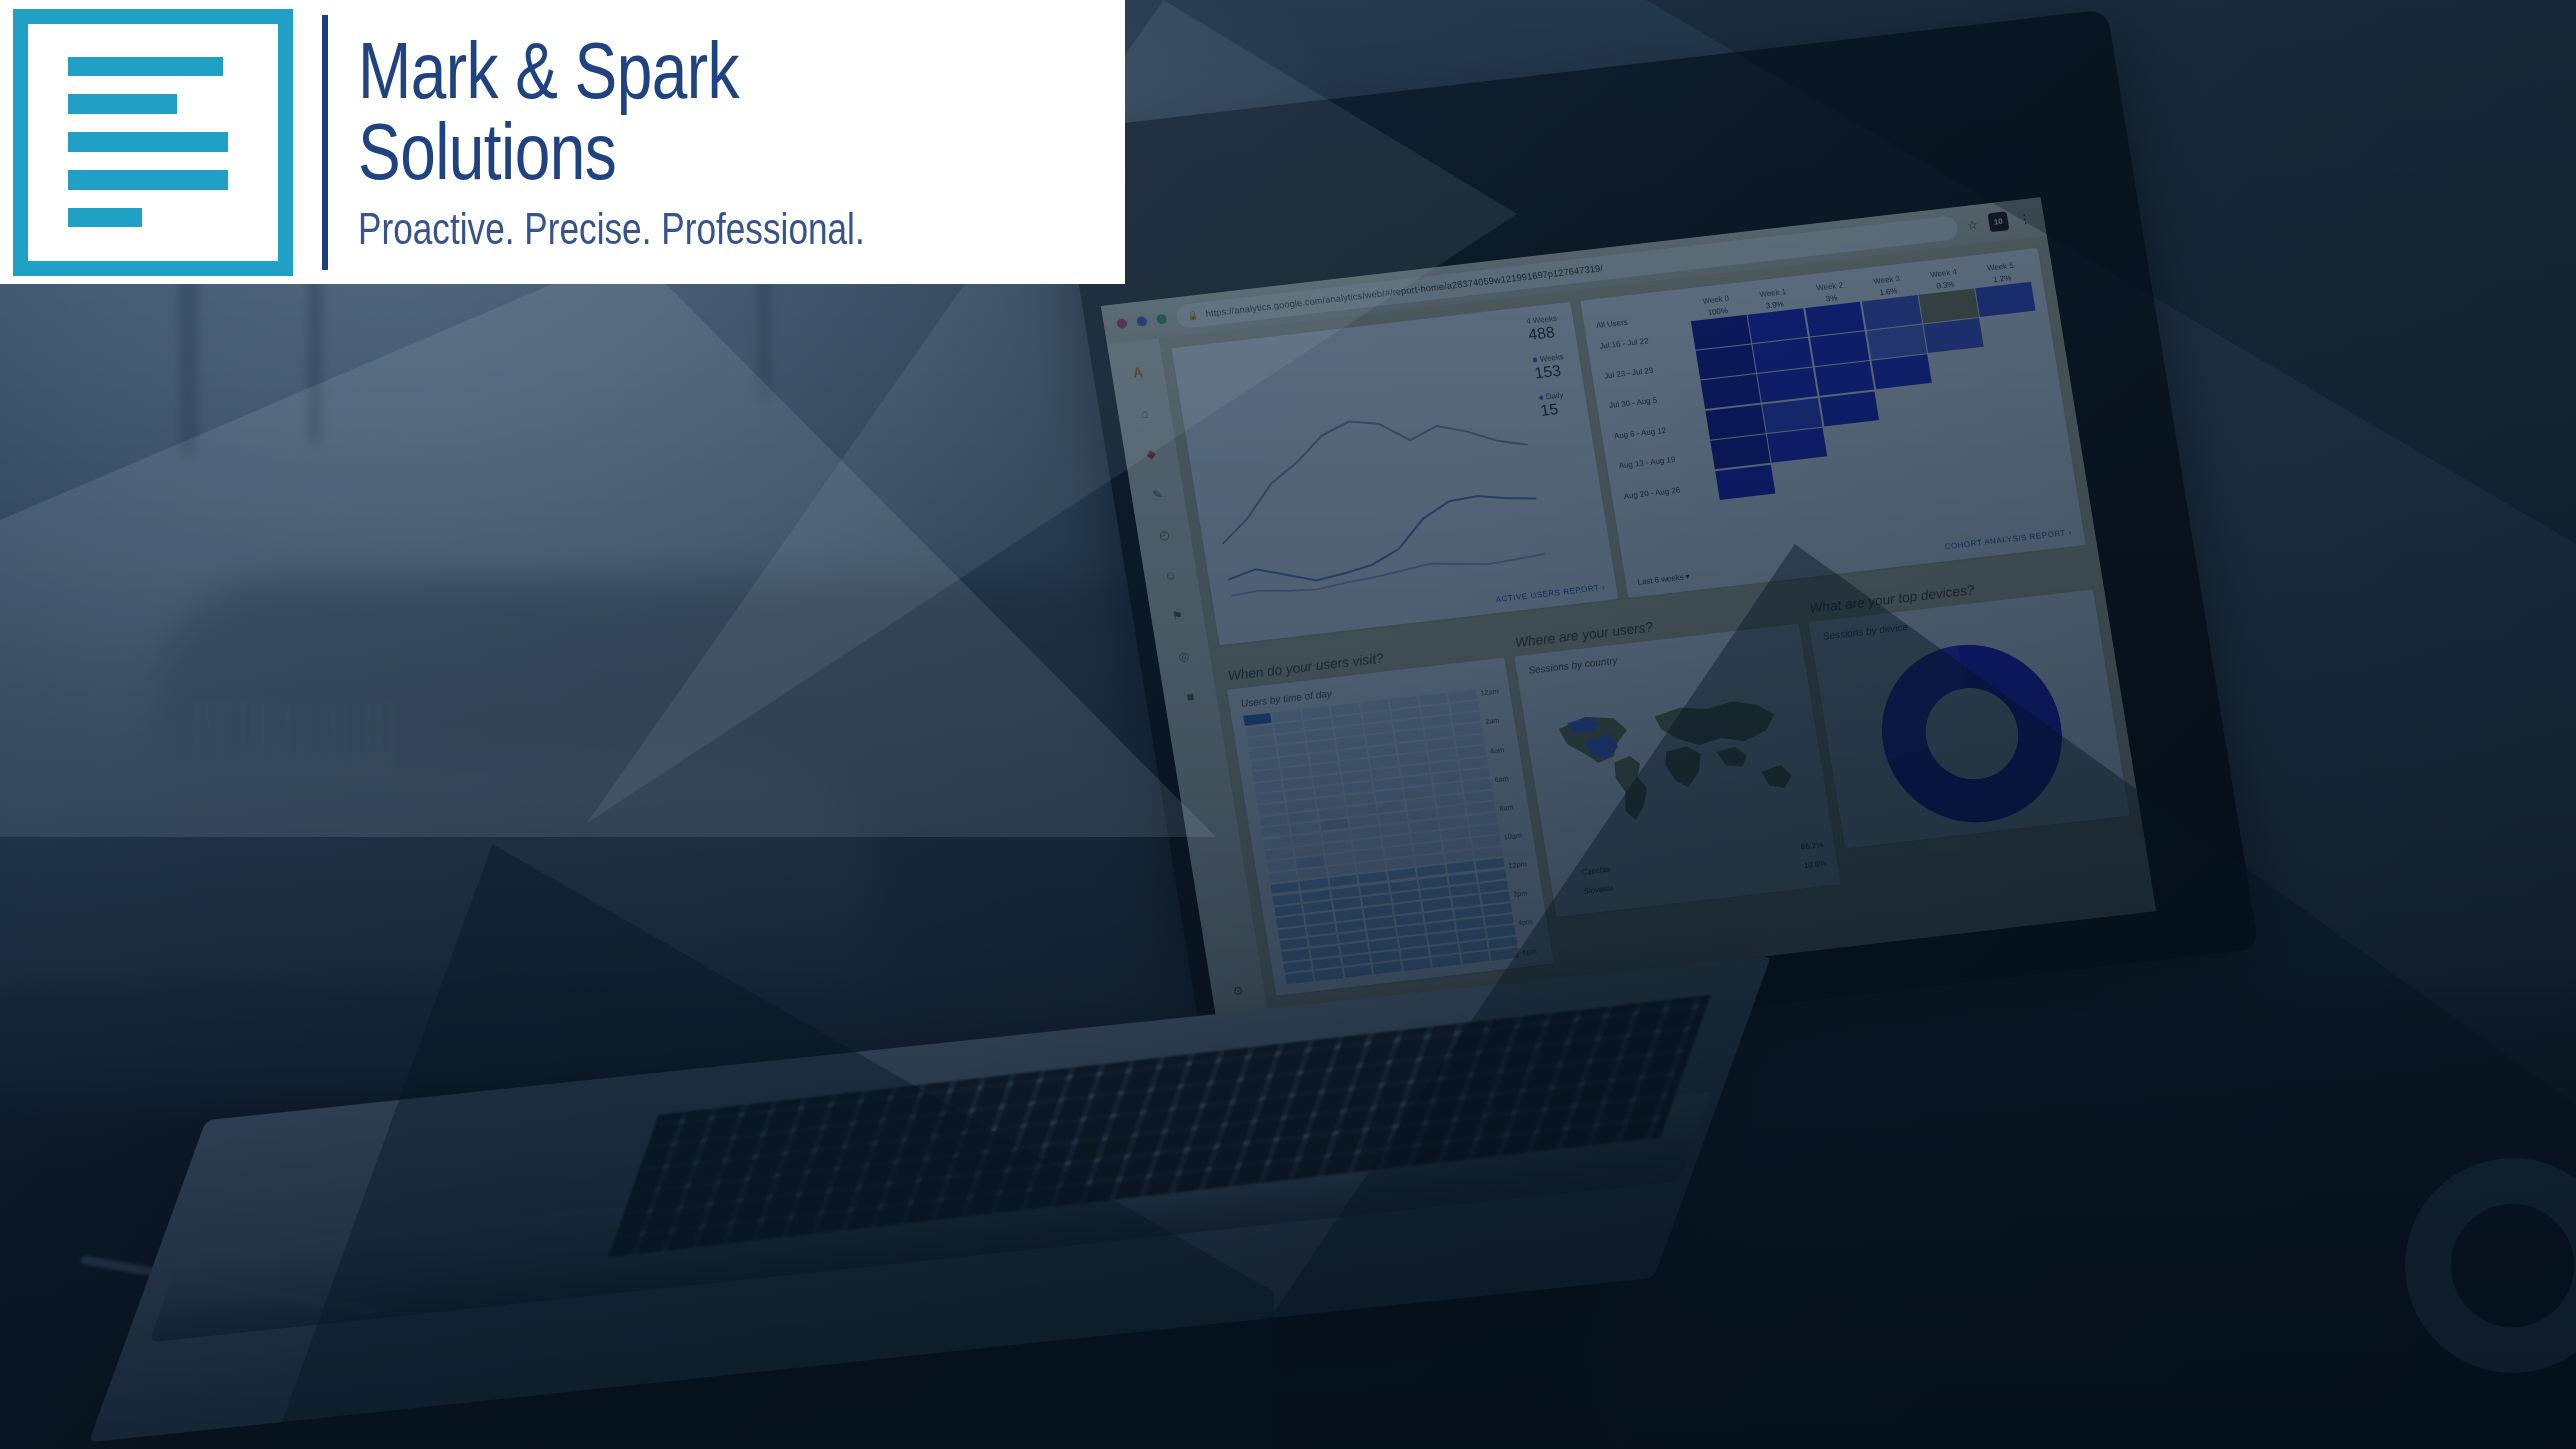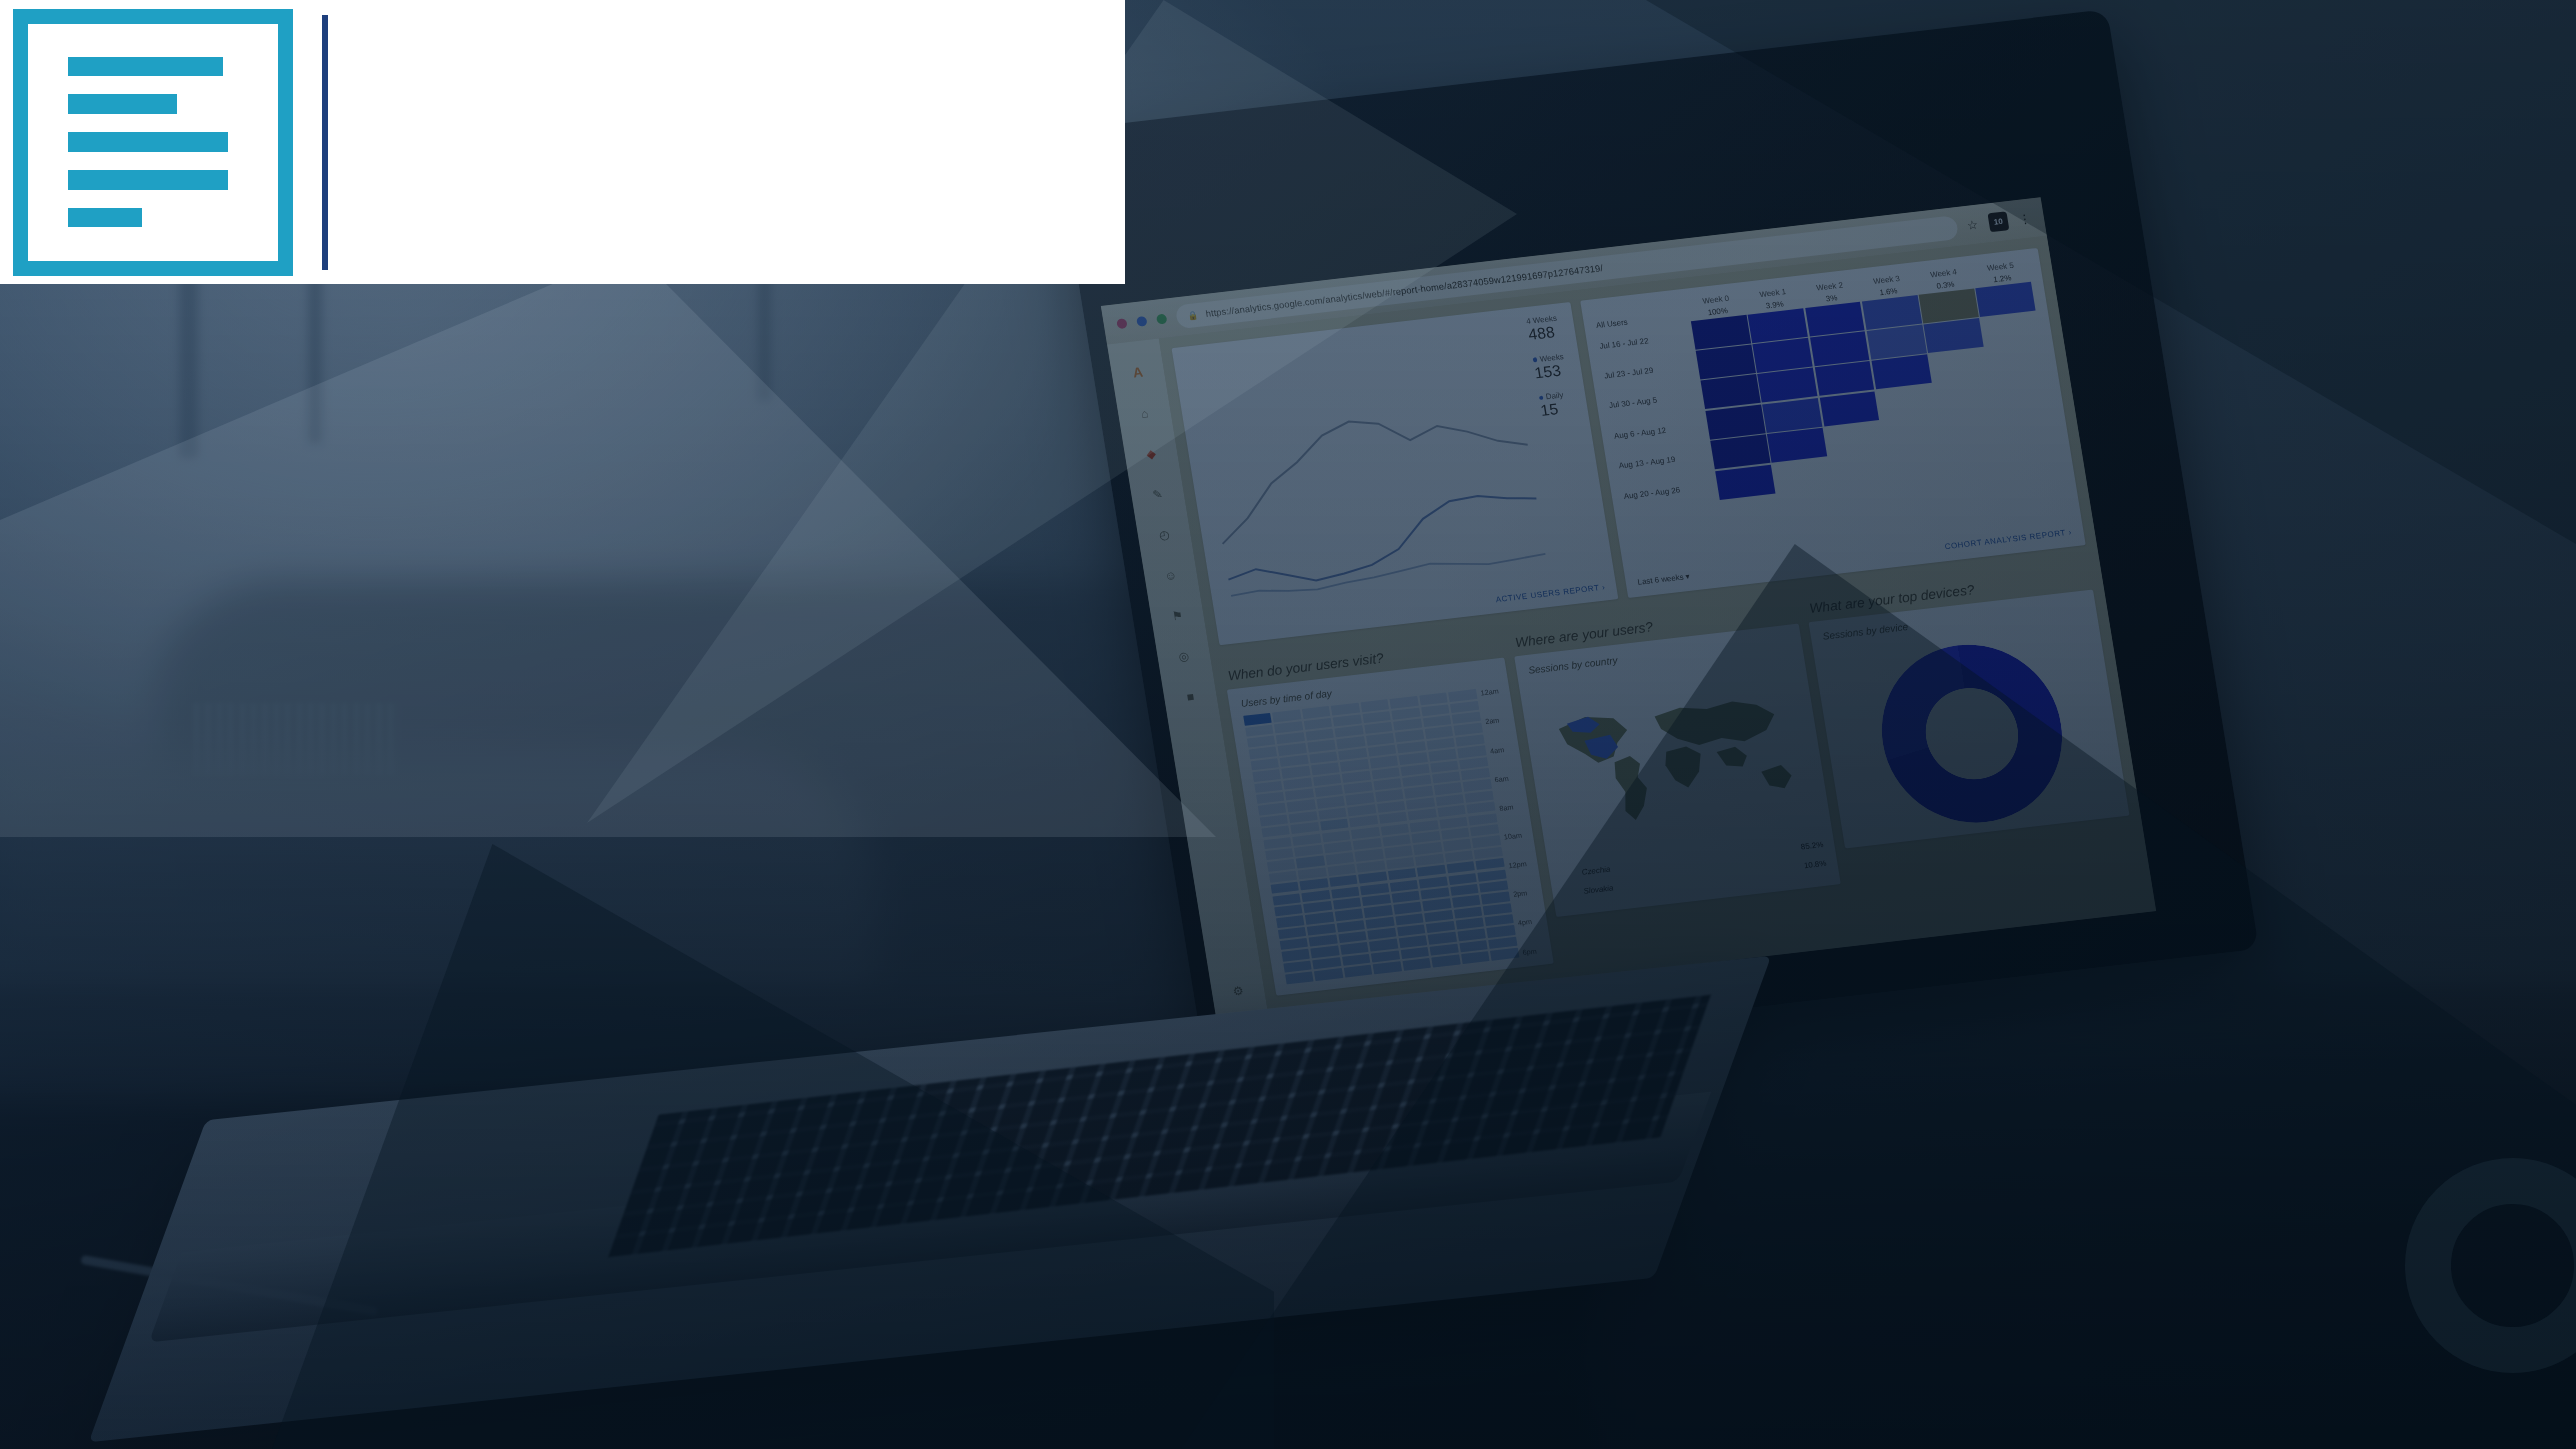--- a/index.html
+++ b/index.html
@@ -687,16 +687,21 @@
 
   <div class="logo-plate">
     <div class="logo-mark">
       <i style="width:74%;"></i>
       <i style="width:52%;"></i>
       <i style="width:76%;"></i>
       <i style="width:76%;"></i>
       <i style="width:35%;"></i>
     </div>
     <div class="logo-div"></div>
+    <div class="logo-text">
+      <div class="logo-l1">Mark &amp; Spark</div>
+      <div class="logo-l2">Solutions</div>
+      <div class="logo-tag">Proactive. Precise. Professional.</div>
+    </div>
   </div>
 
 </div>
 
 
 </body></html>

